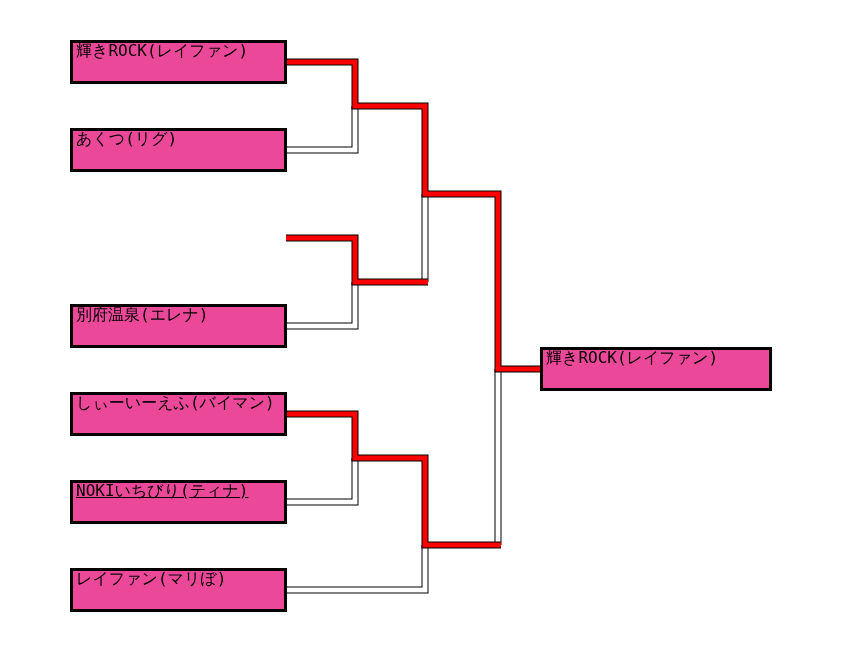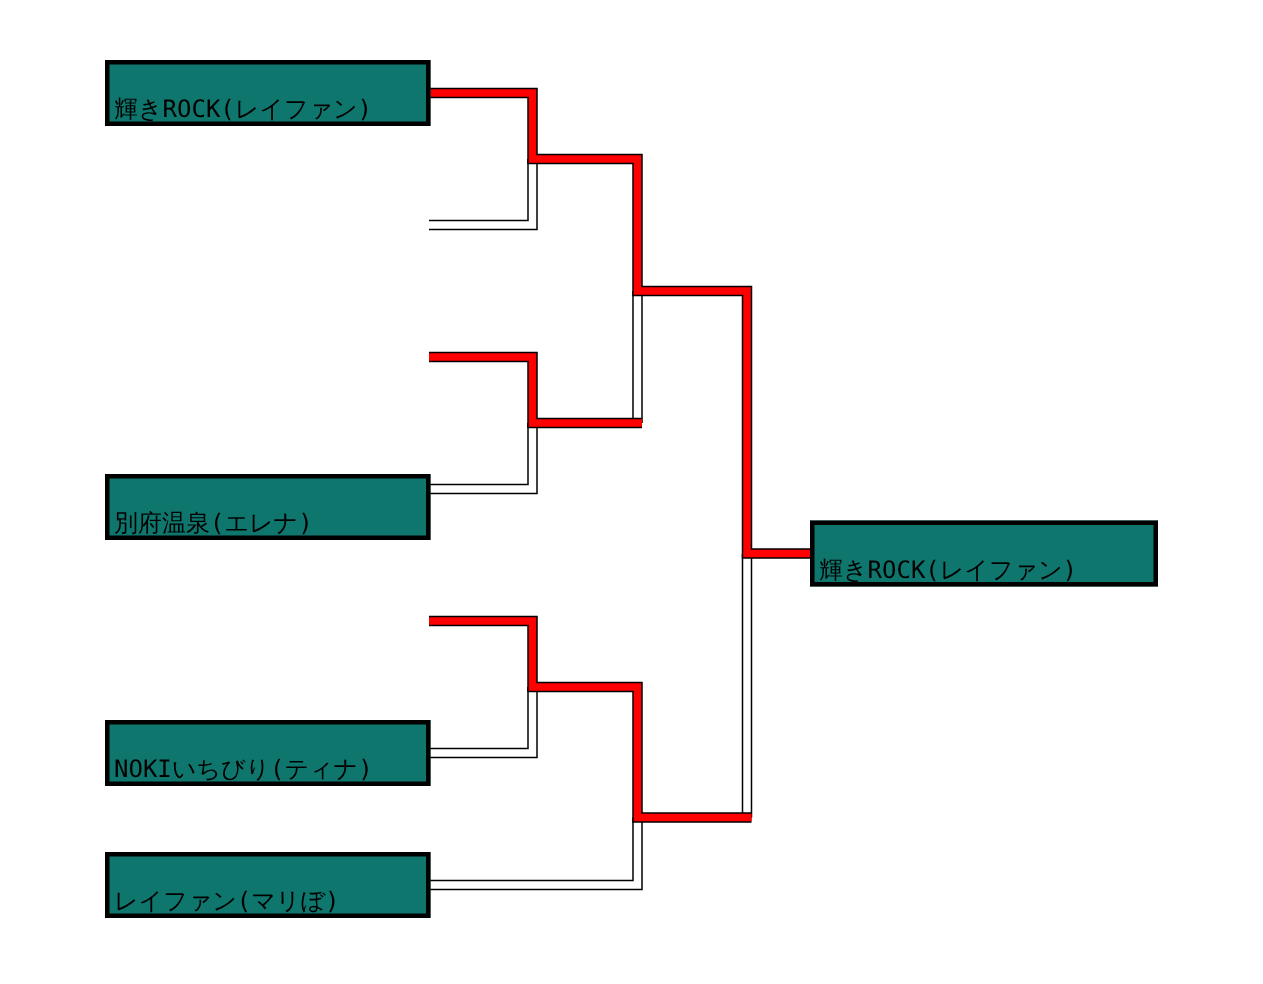--- a/index.html
+++ b/index.html
@@ -18,37 +18,37 @@
   .bracket-svg {
     position: absolute;
     left: 0;
     top: 0;
   }
   .pbox {
     position: absolute;
     box-sizing: border-box;
     width: 217px;
     height: 44px;
-    background: #0f766e;
+    background: #ec4899;
     border: 3px solid #000000;
     display: flex;
-    align-items: flex-end;
+    align-items: flex-start;
     padding-left: 3px;
     font-size: 16px;
     line-height: 1;
     color: #000000;
     white-space: nowrap;
     overflow: hidden;
   }
   .p0 { left: 70px; top: 40px; }
   .p1 { left: 70px; top: 128px; }
   .p2 { left: 70px; top: 216px; }
-  .p3 { left: 70px; top: 316px; }
+  .p3 { left: 70px; top: 304px; }
   .p4 { left: 70px; top: 392px; }
-  .p5 { left: 70px; top: 480px; }
+  .p5 { left: 70px; top: 480px; text-decoration: underline; }
   .p6 { left: 70px; top: 568px; }
   .champ { left: 540px; top: 347px; width: 232px; }
 </style>
 </head>
 <body>
 
 <div class="stage">
   <svg class="bracket-svg" width="842" height="656" viewBox="0 0 842 656" xmlns="http://www.w3.org/2000/svg">
       <path d="M 286 150 H 355 V 106" fill="none" stroke="#000000" stroke-width="7" stroke-linecap="butt" stroke-linejoin="miter"></path>
       <path d="M 286 150 H 355 V 106" fill="none" stroke="#ffffff" stroke-width="5" stroke-linecap="butt" stroke-linejoin="miter"></path>
@@ -66,22 +66,28 @@
       <path d="M 286 238 H 355 V 282 H 428" fill="none" stroke="#ff0000" stroke-width="5" stroke-linecap="butt" stroke-linejoin="miter"></path>
       <path d="M 286 414 H 355 V 458 H 425 V 545 H 501" fill="none" stroke="#000000" stroke-width="7" stroke-linecap="butt" stroke-linejoin="miter"></path>
       <path d="M 286 414 H 355 V 458 H 425 V 545 H 501" fill="none" stroke="#ff0000" stroke-width="5" stroke-linecap="butt" stroke-linejoin="miter"></path>
       <path d="M 286 62 H 355 V 106 H 425 V 194 H 498 V 369 H 541" fill="none" stroke="#000000" stroke-width="7" stroke-linecap="butt" stroke-linejoin="miter"></path>
       <path d="M 286 62 H 355 V 106 H 425 V 194 H 498 V 369 H 541" fill="none" stroke="#ff0000" stroke-width="5" stroke-linecap="butt" stroke-linejoin="miter"></path>
     </svg>
 
   <div class="pbox p0">
     <span>輝きROCK(レイファン)</span>
   </div>
+  <div class="pbox p1">
+    <span>あくつ(リグ)</span>
+  </div>
   <div class="pbox p3">
     <span>別府温泉(エレナ)</span>
+  </div>
+  <div class="pbox p4">
+    <span>しぃーいーえふ(バイマン)</span>
   </div>
   <div class="pbox p5">
     <span>NOKIいちびり(ティナ)</span>
   </div>
   <div class="pbox p6">
     <span>レイファン(マリぼ)</span>
   </div>
 
   <div class="pbox champ">
     <span>輝きROCK(レイファン)</span>

